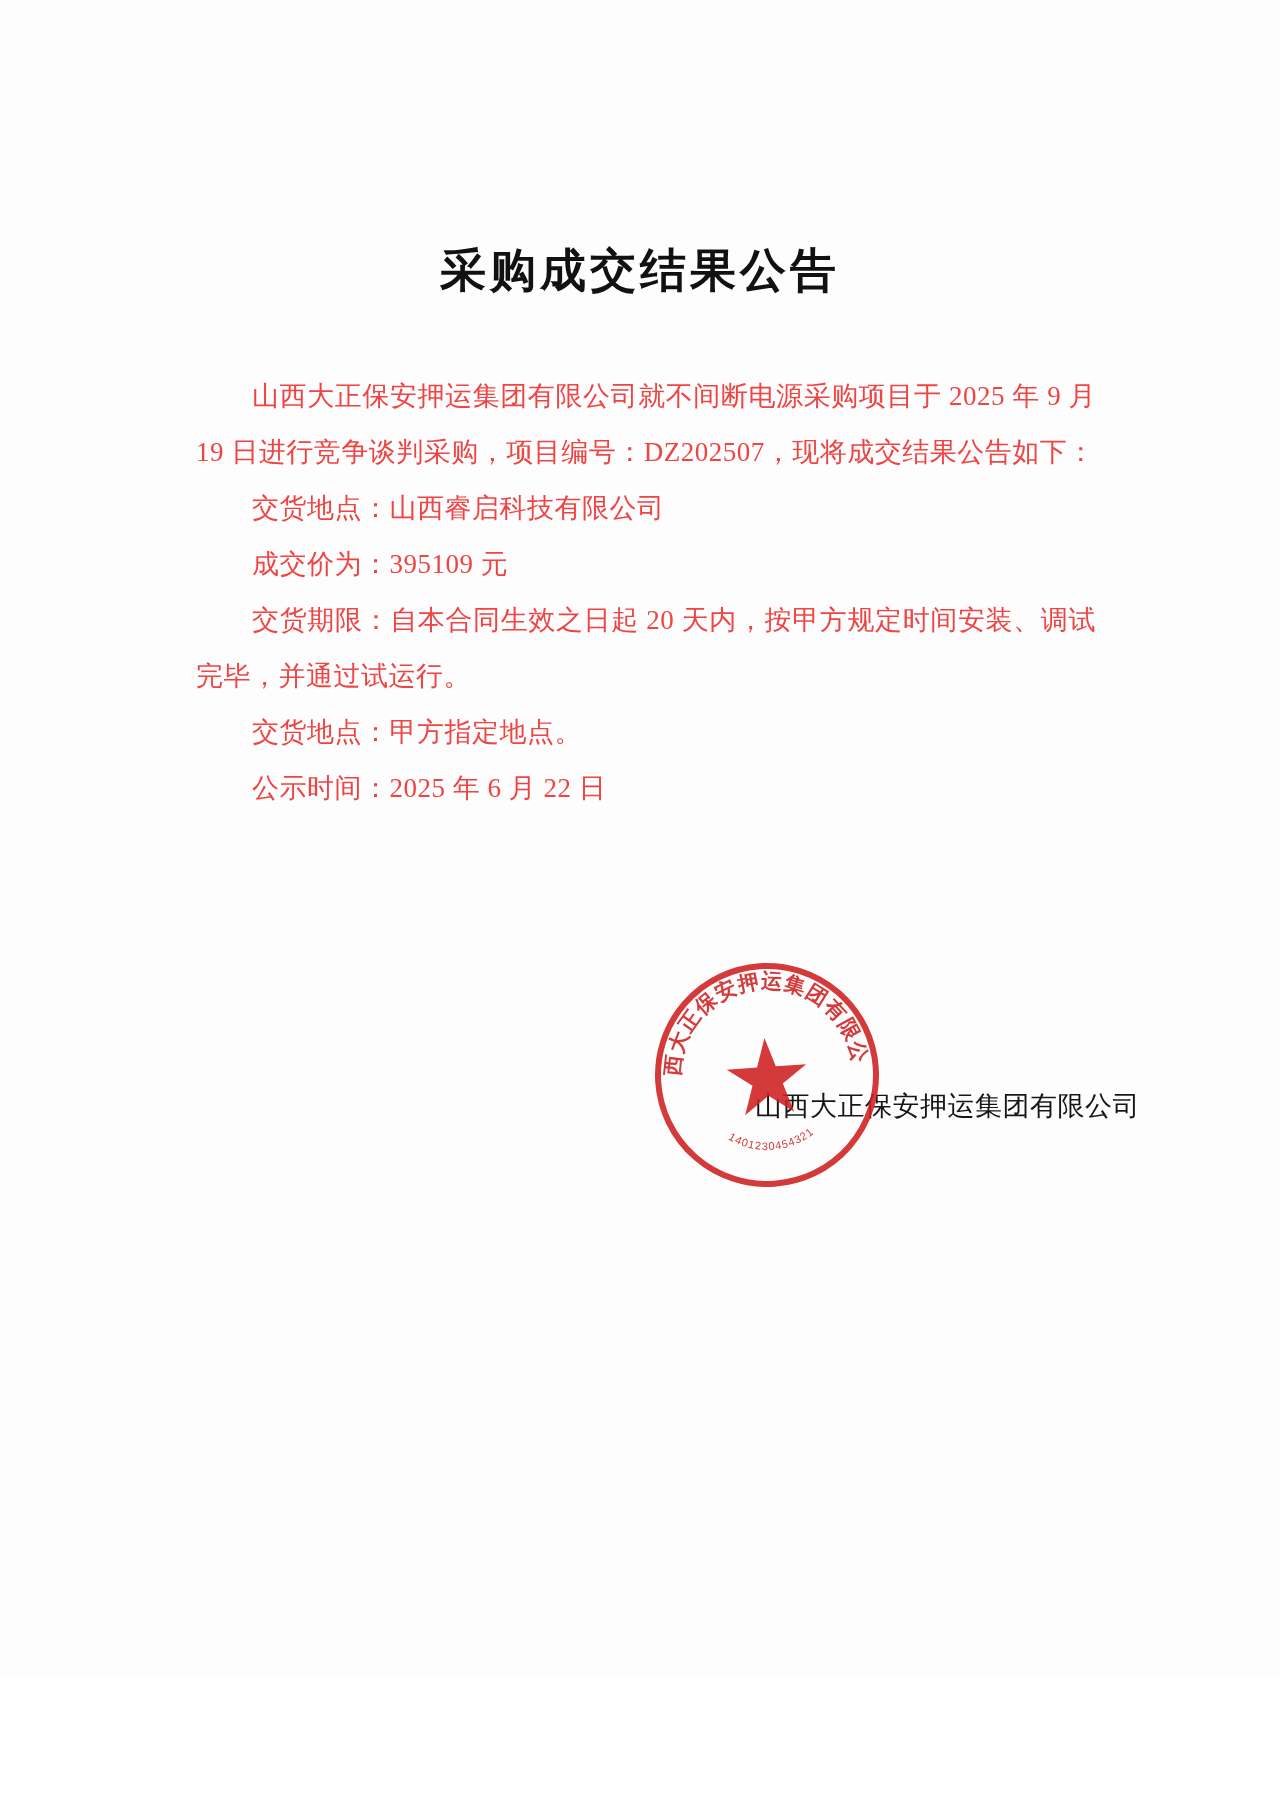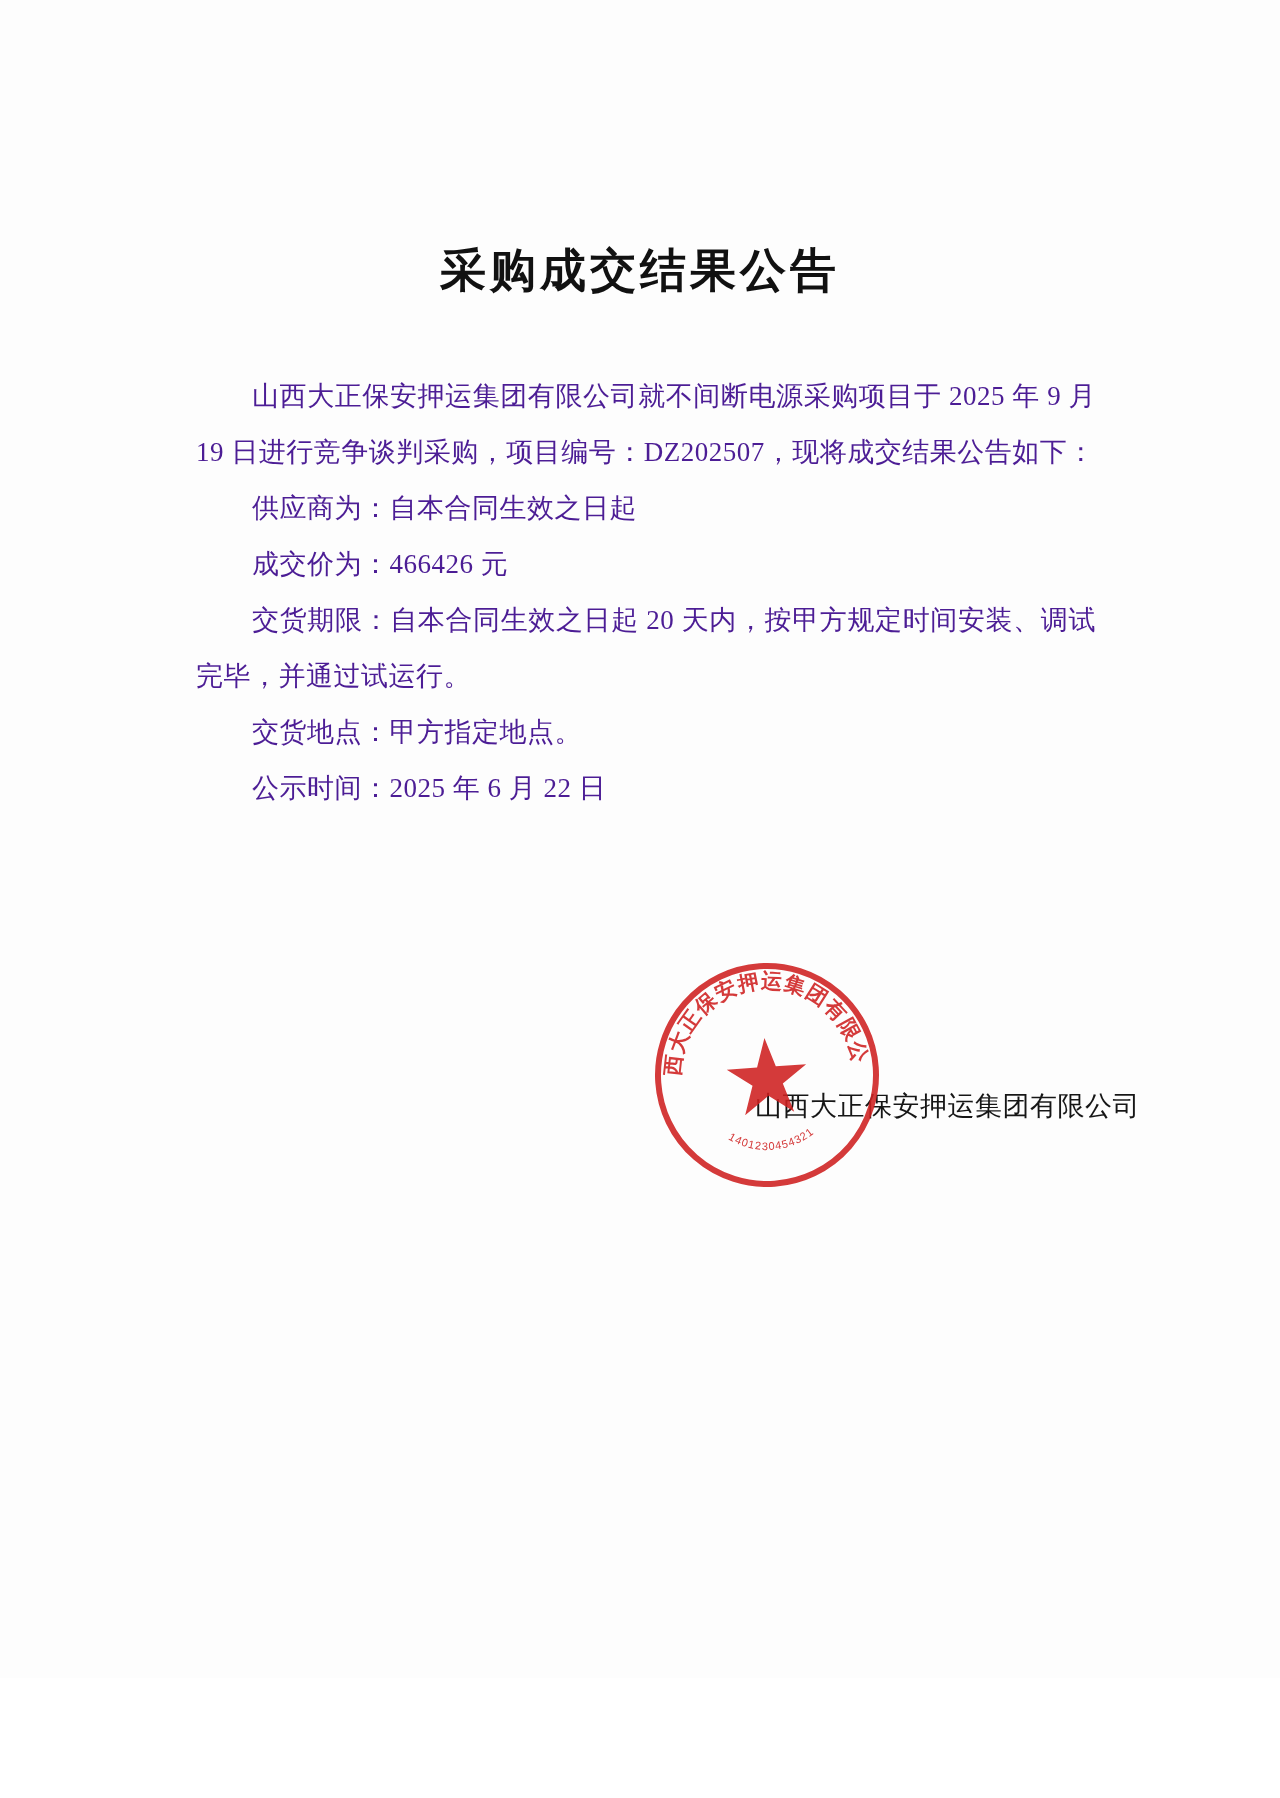--- a/index.html
+++ b/index.html
@@ -39,21 +39,21 @@
     position: absolute;
     left: 196px;
     top: 368px;
     width: 900px;
   }
   .para {
     font-size: 27px;
     line-height: 56px;
     text-align: justify;
     letter-spacing: 0.5px;
-    color: #4c1d95;
+    color: #ef4444;
   }
   .para.indent {
     text-indent: 56px;
   }
   .sig-block {
     position: absolute;
     right: 140px;
     top: 1075px;
     width: 460px;
     text-align: right;
@@ -94,22 +94,22 @@
 </style>
 </head>
 <body>
 
 <div class="page">
 
   <div class="doc-title">采购成交结果公告</div>
 
   <div class="body-block">
     <div class="para indent">山西大正保安押运集团有限公司就不间断电源采购项目于 2025 年 9 月 19 日进行竞争谈判采购，项目编号：DZ202507，现将成交结果公告如下：</div>
-    <div class="para indent">供应商为：自本合同生效之日起</div>
-    <div class="para indent">成交价为：466426 元</div>
+    <div class="para indent">交货地点：山西睿启科技有限公司</div>
+    <div class="para indent">成交价为：395109 元</div>
     <div class="para indent">交货期限：自本合同生效之日起 20 天内，按甲方规定时间安装、调试完毕，并通过试运行。</div>
     <div class="para indent">交货地点：甲方指定地点。</div>
     <div class="para indent">公示时间：2025 年 6 月 22 日</div>
   </div>
 
   <div class="sig-block">
     <div class="sig-line">山西大正保安押运集团有限公司</div>
   </div>
 
   <div class="seal">

